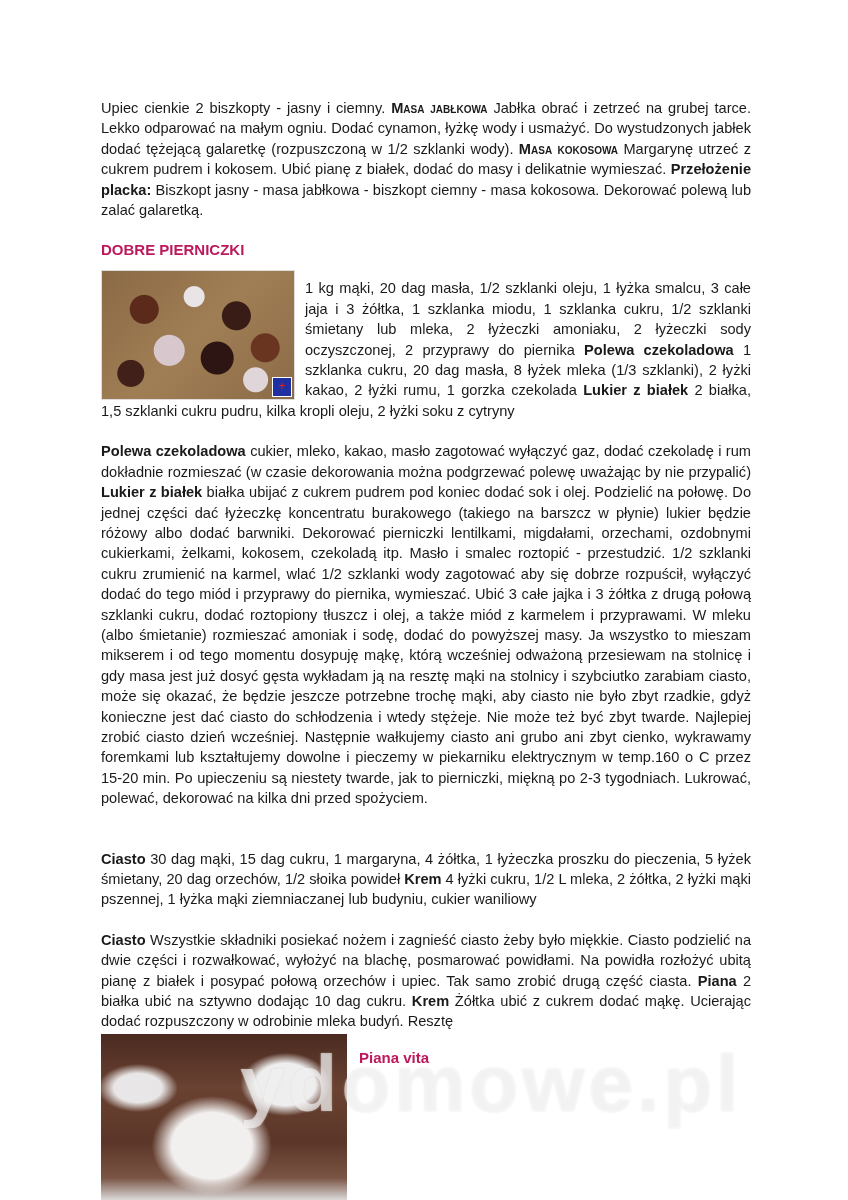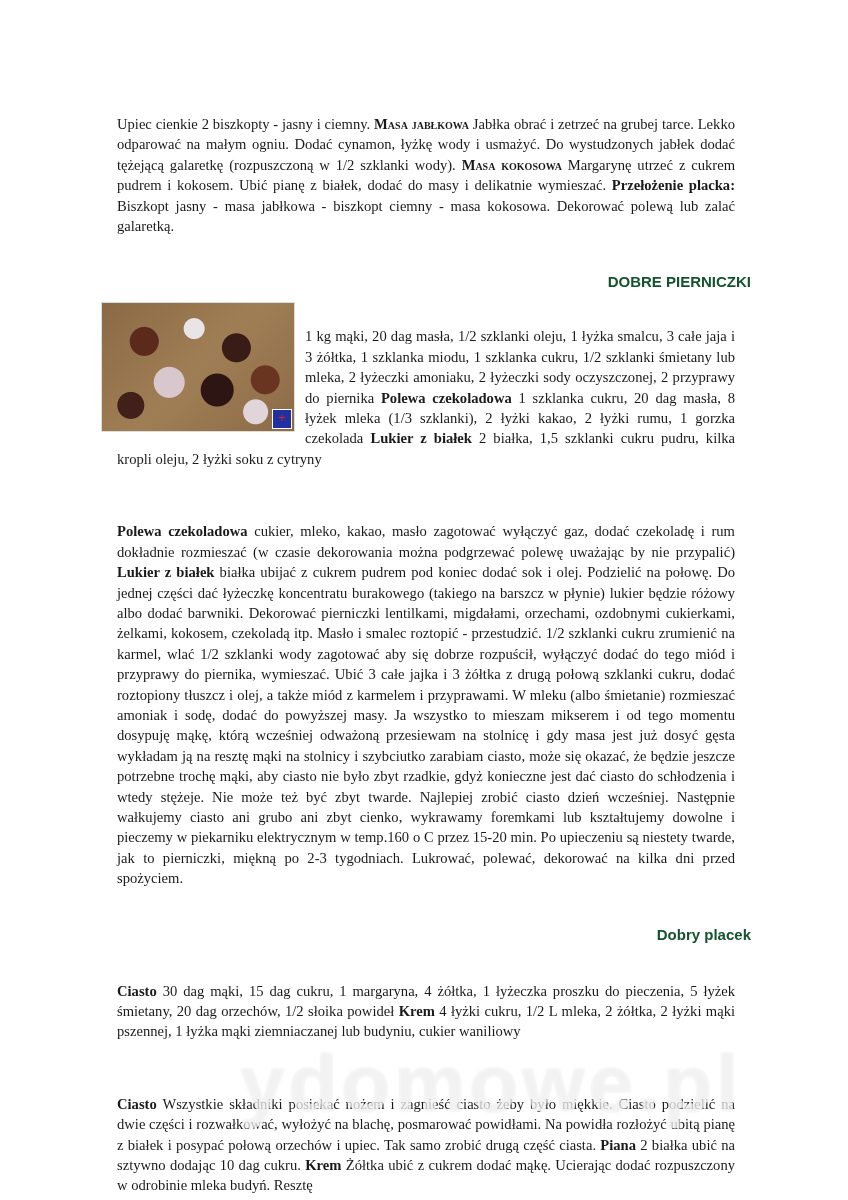--- a/index.html
+++ b/index.html
@@ -1,22 +1,22 @@
 <!DOCTYPE html>
 <html><head>
 <meta charset="utf-8">
 <style>
   html, body { margin: 0; padding: 0; background: #ffffff; }
   body { width: 848px; height: 1200px; position: relative; overflow: hidden;
          font-family: "Liberation Sans", sans-serif; color: #1a1a1a; }
   .page { position: absolute; left: 101px; top: 98px; width: 650px; font-size: 14.6px; line-height: 20.4px; }
-  p { margin: 16px; text-align: justify; font-family: Liberation Serif, serif; }
+  p { margin: 0; text-align: justify; }
   .sc { font-variant: small-caps; font-weight: bold; }
   b { font-weight: bold; }
-  h2 { margin: 0; color: #14532d; font-size: 15px; font-weight: bold; line-height: 20px; text-align: right; }
+  h2 { margin: 0; color: #be185d; font-size: 15px; font-weight: bold; line-height: 20px; }
   .gap1 { height: 20px; }
   .img-cookies { float: left; width: 192px; height: 128px; margin: 0 10px 0 0; position: relative;
     background:
       radial-gradient(circle at 22% 30%, #5b2a1a 0 14px, transparent 15px),
       radial-gradient(circle at 48% 20%, #e9e4e6 0 10px, transparent 11px),
       radial-gradient(circle at 70% 35%, #3a1c17 0 14px, transparent 15px),
       radial-gradient(circle at 35% 62%, #d8c7cc 0 15px, transparent 16px),
       radial-gradient(circle at 60% 68%, #2c1512 0 16px, transparent 17px),
       radial-gradient(circle at 85% 60%, #6a3520 0 14px, transparent 15px),
       radial-gradient(circle at 15% 80%, #42201a 0 13px, transparent 14px),
@@ -49,21 +49,20 @@
   <div class="img-cookies">
     <span class="zoom-badge">+</span>
   </div>
   <p style="padding-top:8px"><span>1 kg mąki, 20 dag masła, 1/2 szklanki oleju, 1 łyżka smalcu, 3 całe jaja i 3 żółtka, 1 szklanka miodu, 1 szklanka cukru, 1/2 szklanki śmietany lub mleka, 2 łyżeczki amoniaku, 2 łyżeczki sody oczyszczonej, 2 przyprawy do piernika  </span><b>Polewa czekoladowa</b><span> 1 szklanka cukru, 20 dag masła, 8 łyżek mleka (1/3 szklanki), 2 łyżki kakao, 2 łyżki rumu, 1 gorzka czekolada </span><b>Lukier z białek</b><span> 2 białka, 1,5 szklanki cukru pudru, kilka kropli oleju, 2 łyżki soku z cytryny</span></p>
   <div class="clear"></div>
 
   <div class="gap1"></div>
   <p><b>Polewa czekoladowa</b><span> cukier, mleko, kakao, masło zagotować wyłączyć gaz, dodać czekoladę i rum dokładnie rozmieszać (w czasie dekorowania można podgrzewać polewę uważając by nie przypalić) </span><b>Lukier z białek</b><span> białka ubijać z cukrem pudrem pod koniec dodać sok i olej. Podzielić na połowę. Do jednej części dać łyżeczkę koncentratu burakowego (takiego na barszcz w płynie) lukier będzie różowy albo dodać barwniki. Dekorować pierniczki lentilkami, migdałami, orzechami, ozdobnymi cukierkami, żelkami, kokosem, czekoladą itp. Masło i smalec roztopić - przestudzić.  1/2 szklanki cukru zrumienić na karmel, wlać 1/2 szklanki wody zagotować aby się  dobrze rozpuścił, wyłączyć dodać do tego miód i przyprawy do piernika, wymieszać. Ubić 3 całe jajka i 3 żółtka z drugą połową szklanki cukru, dodać roztopiony tłuszcz i olej, a także miód z karmelem i przyprawami. W mleku (albo śmietanie) rozmieszać amoniak i sodę, dodać do powyższej masy. Ja wszystko to mieszam mikserem i od tego momentu dosypuję mąkę, którą wcześniej  odważoną przesiewam na stolnicę i gdy masa jest już dosyć gęsta wykładam ją na resztę mąki na stolnicy i szybciutko zarabiam ciasto, może się okazać, że będzie jeszcze potrzebne trochę mąki, aby ciasto nie było zbyt rzadkie, gdyż konieczne jest dać ciasto do schłodzenia i wtedy stężeje. Nie może też być zbyt twarde. Najlepiej zrobić ciasto dzień wcześniej. Następnie wałkujemy ciasto ani grubo ani zbyt cienko, wykrawamy foremkami lub kształtujemy dowolne  i pieczemy w piekarniku elektrycznym w temp.160 o C przez 15-20 min. Po upieczeniu są niestety twarde, jak to pierniczki, miękną po 2-3 tygodniach. Lukrować, polewać, dekorować na kilka dni przed spożyciem.</span></p>
 
   <div class="gap1"></div>
-  <h2>Dobry placek</h2>
   <div class="gap1"></div>
 
   <p><b>Ciasto</b><span> 30 dag mąki, 15 dag cukru, 1 margaryna, 4 żółtka, 1 łyżeczka proszku do pieczenia, 5 łyżek śmietany, 20 dag orzechów, 1/2 słoika powideł </span><b>Krem</b><span> 4 łyżki cukru, 1/2 L mleka, 2 żółtka, 2 łyżki mąki pszennej, 1 łyżka mąki ziemniaczanej lub budyniu, cukier waniliowy</span></p>
 
   <div class="gap1"></div>
   <p><b>Ciasto</b><span> Wszystkie składniki posiekać nożem i zagnieść ciasto żeby było miękkie. Ciasto podzielić na dwie części i rozwałkować, wyłożyć na blachę, posmarować powidłami. Na powidła rozłożyć ubitą pianę z białek i posypać połową orzechów i upiec. Tak samo zrobić drugą część ciasta. </span><b>Piana</b><span> 2 białka ubić na sztywno dodając 10 dag cukru. </span><b>Krem</b><span> Żółtka ubić z cukrem dodać mąkę. Ucierając dodać rozpuszczony w odrobinie mleka budyń. Resztę</span></p>
 
   <div class="img-cake">
     
   </div>

